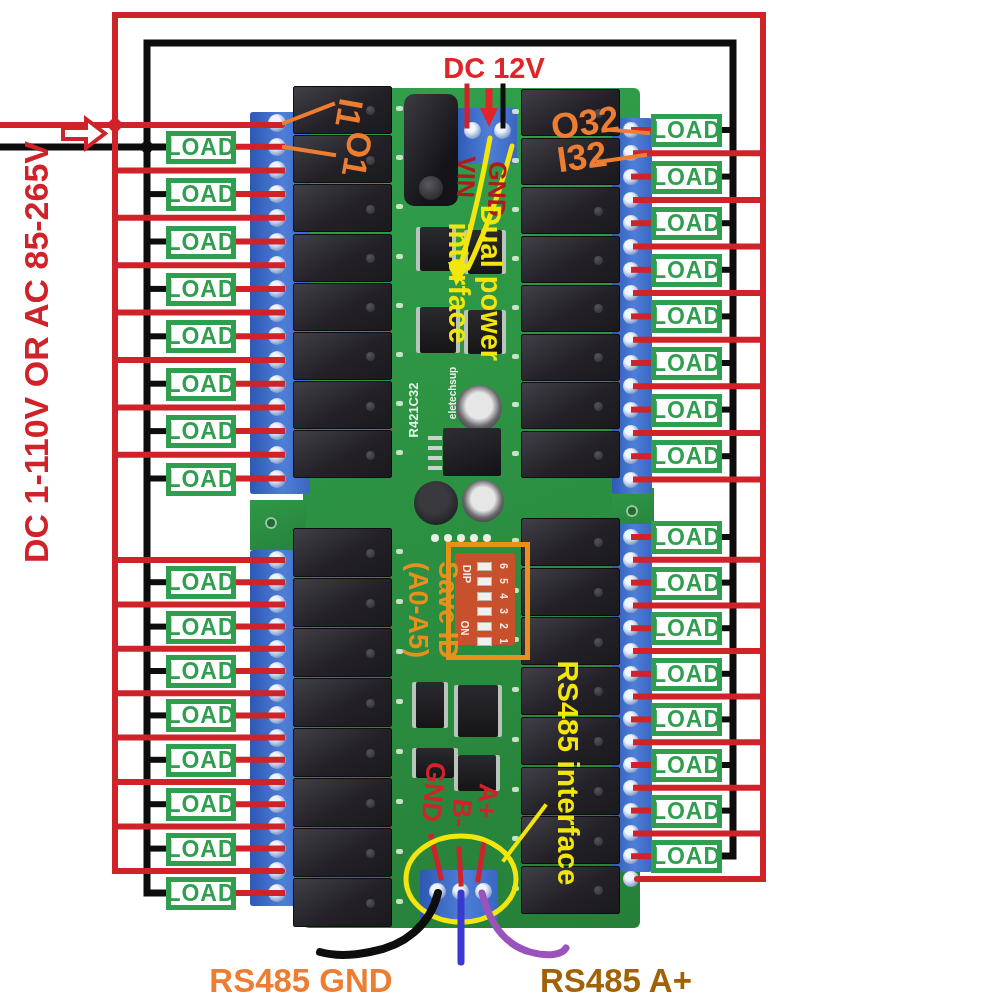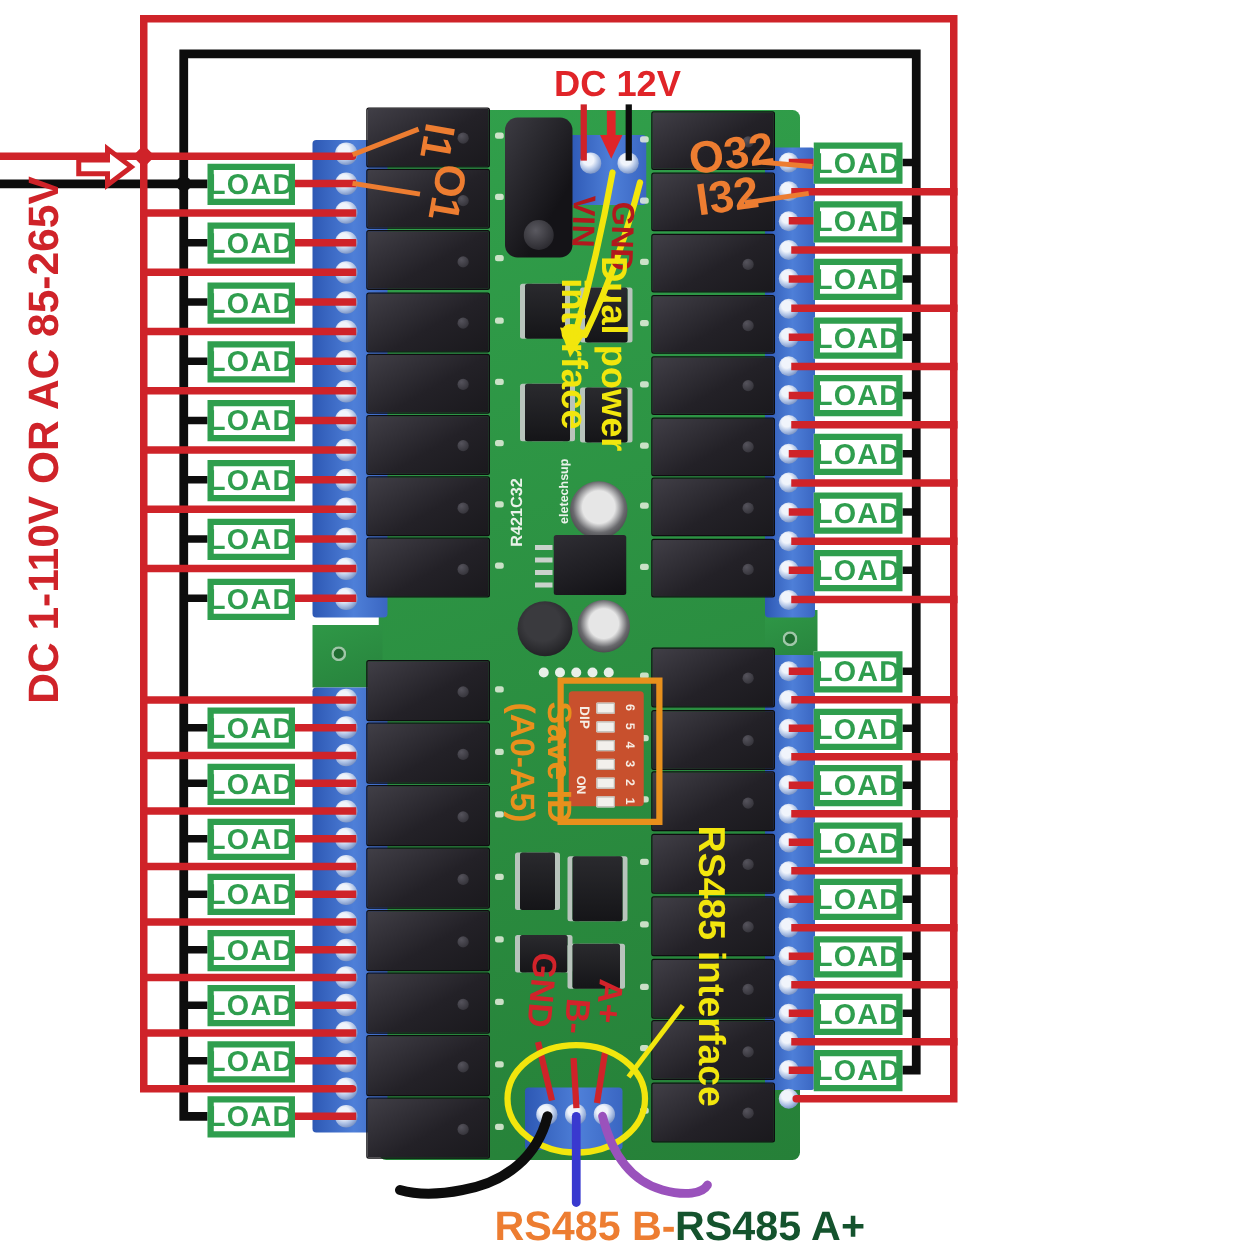--- a/index.html
+++ b/index.html
@@ -414,15 +414,15 @@
   <div class="ann abs center" style="left:585px;top:123px;font-size:36px;color:#ed7d31;transform:translate(-50%,-50%) rotate(-8deg);">O32</div>
   <div class="ann abs center" style="left:582px;top:157px;font-size:36px;color:#ed7d31;transform:translate(-50%,-50%) rotate(-8deg);">I32</div>
   <div class="ann abs center" style="left:432px;top:610px;font-size:27px;line-height:1.1;color:#e8901c;text-align:center;transform:translate(-50%,-50%) rotate(90deg);">
     <div>Save ID</div>
     <div>(A0-A5)</div>
   </div>
   <div class="ann abs center" style="left:568px;top:773px;font-size:30px;color:#f2e60d;transform:translate(-50%,-50%) rotate(90deg);">RS485 interface</div>
   <div class="ann abs center" style="left:433px;top:792px;font-size:27px;color:#d2232a;transform:translate(-50%,-50%) rotate(95deg);">GND</div>
   <div class="ann abs center" style="left:461px;top:813px;font-size:27px;color:#d2232a;transform:translate(-50%,-50%) rotate(95deg);">B-</div>
   <div class="ann abs center" style="left:487px;top:801px;font-size:27px;color:#d2232a;transform:translate(-50%,-50%) rotate(95deg);">A+</div>
-  <div class="ann abs center" style="left:468px;top:981px;font-size:33px;color:#ed7d31;">RS485 B-</div>
-  <div class="ann abs center" style="left:616px;top:981px;font-size:33px;color:#14532d;">RS485 A+</div>
+  <div class="ann abs center" style="left:301px;top:981px;font-size:33px;color:#ed7d31;">RS485 GND</div>
+  <div class="ann abs center" style="left:616px;top:981px;font-size:33px;color:#a16207;">RS485 A+</div>
 </div>
 
 </body></html>

